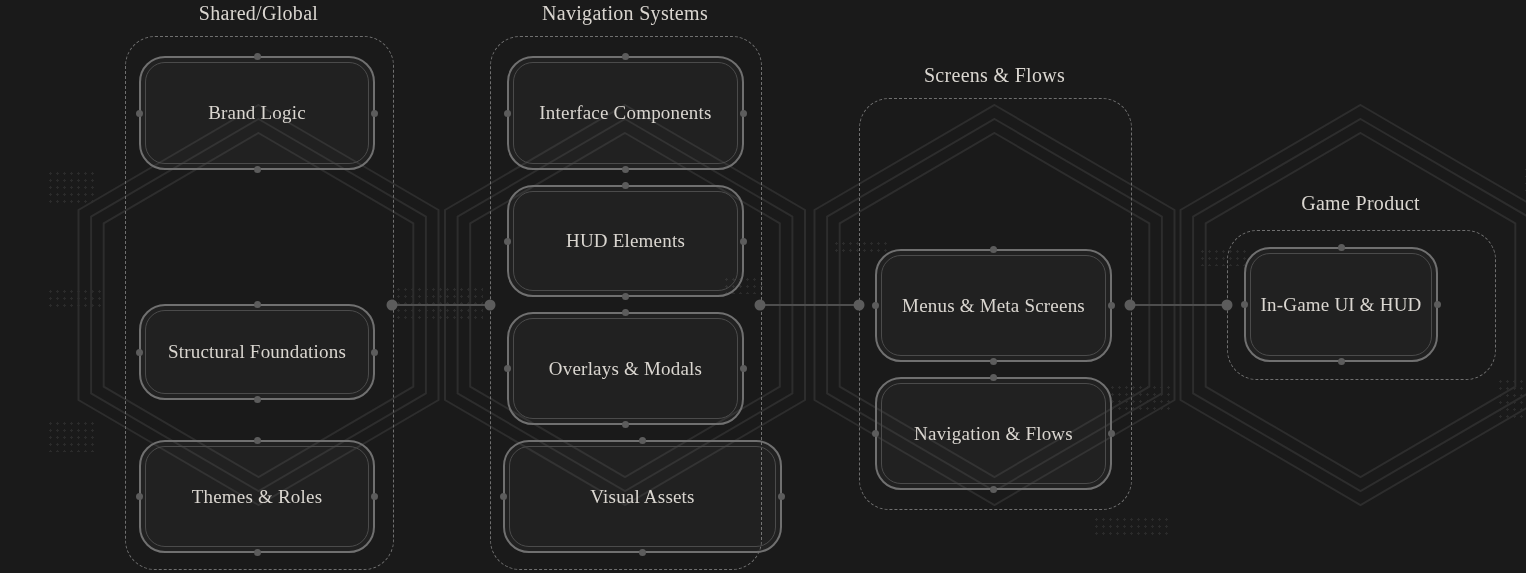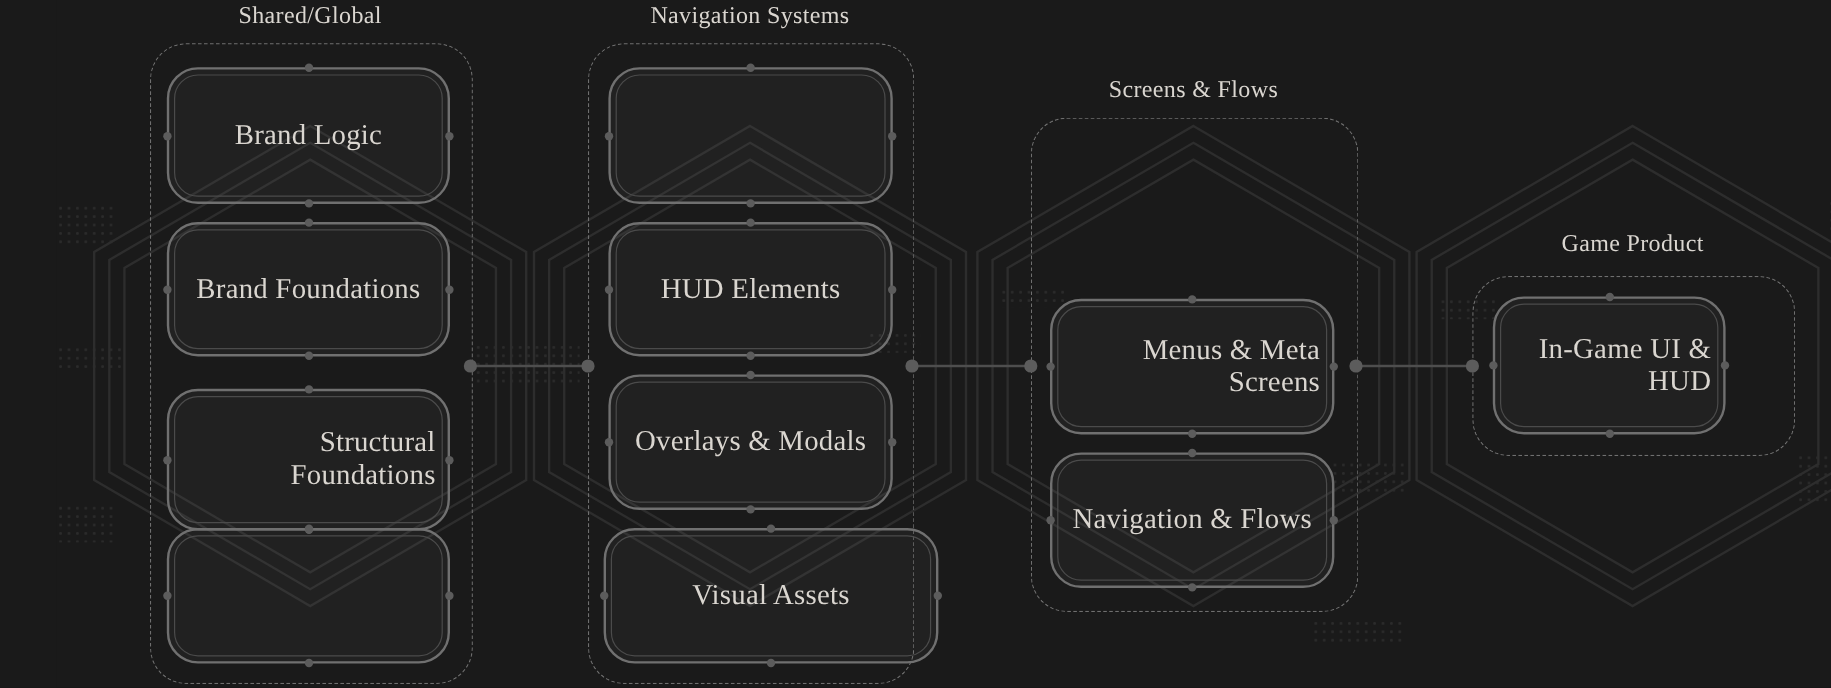--- a/index.html
+++ b/index.html
@@ -36,21 +36,21 @@
   .card{
     position:absolute; z-index:3; display:flex; align-items:center; justify-content:center;
     background:rgba(255,255,255,0.03);
     border:2px solid var(--cborder-out); border-radius:26px; box-sizing:border-box;
   }
   .card-inner{
     position:absolute; inset:4px; border:1px solid var(--cborder-in);
     border-radius:20px; pointer-events:none;
   }
   .card-label{
-    position:relative; z-index:1; font-size:24px; letter-spacing:.2px;
+    position:relative; z-index:1; font-size:19px; letter-spacing:.2px;
     text-align:right; padding:0 10px;
   }
   .dot{
     position:absolute; width:7px; height:7px; border-radius:50%;
     background:var(--dot); pointer-events:none;
   }
   .dt{top:-5px; left:calc(50% - 3.5px);}
   .db{bottom:-5px; left:calc(50% - 3.5px);}
   .dl{left:-5px; top:calc(50% - 3.5px);}
   .dr{right:-5px; top:calc(50% - 3.5px);}
@@ -102,50 +102,44 @@
   <div class="gbox" style="left:1180px;top:230px;width:267px;height:148px"></div>
 
   <div class="card" style="left:92px;top:56px;width:236px;height:114px">
     <i class="dot dt"></i>
       <i class="dot db"></i>
       <i class="dot dl"></i>
       <i class="dot dr"></i>
     <div class="card-inner"></div>
     <span class="card-label">Brand Logic</span>
   </div>
-  <div class="card" style="left:92px;top:185px;width:236px;height:112px">
-    <i class="dot dt"></i>
-      <i class="dot db"></i>
-      <i class="dot dl"></i>
-      <i class="dot dr"></i>
-    <div class="card-inner"></div>
-    <span class="card-label">Brand Foundations</span>
-  </div>
-  <div class="card" style="left:92px;top:324px;width:236px;height:118px">
+  <div class="card" style="left:92px;top:304px;width:236px;height:96px">
     <i class="dot dt"></i>
       <i class="dot db"></i>
       <i class="dot dl"></i>
       <i class="dot dr"></i>
     <div class="card-inner"></div>
     <span class="card-label">Structural Foundations</span>
   </div>
   <div class="card" style="left:92px;top:440px;width:236px;height:113px">
     <i class="dot dt"></i>
       <i class="dot db"></i>
       <i class="dot dl"></i>
       <i class="dot dr"></i>
     <div class="card-inner"></div>
+    <span class="card-label">Themes &amp; Roles</span>
   </div>
 
   <div class="card" style="left:460px;top:56px;width:237px;height:114px">
     <i class="dot dt"></i>
       <i class="dot db"></i>
       <i class="dot dl"></i>
       <i class="dot dr"></i>
     <div class="card-inner"></div>
+    <span class="card-label">Interface Components</span>
   </div>
   <div class="card" style="left:460px;top:185px;width:237px;height:112px">
     <i class="dot dt"></i>
       <i class="dot db"></i>
       <i class="dot dl"></i>
       <i class="dot dr"></i>
     <div class="card-inner"></div>
     <span class="card-label">HUD Elements</span>
   </div>
   <div class="card" style="left:460px;top:312px;width:237px;height:113px">

